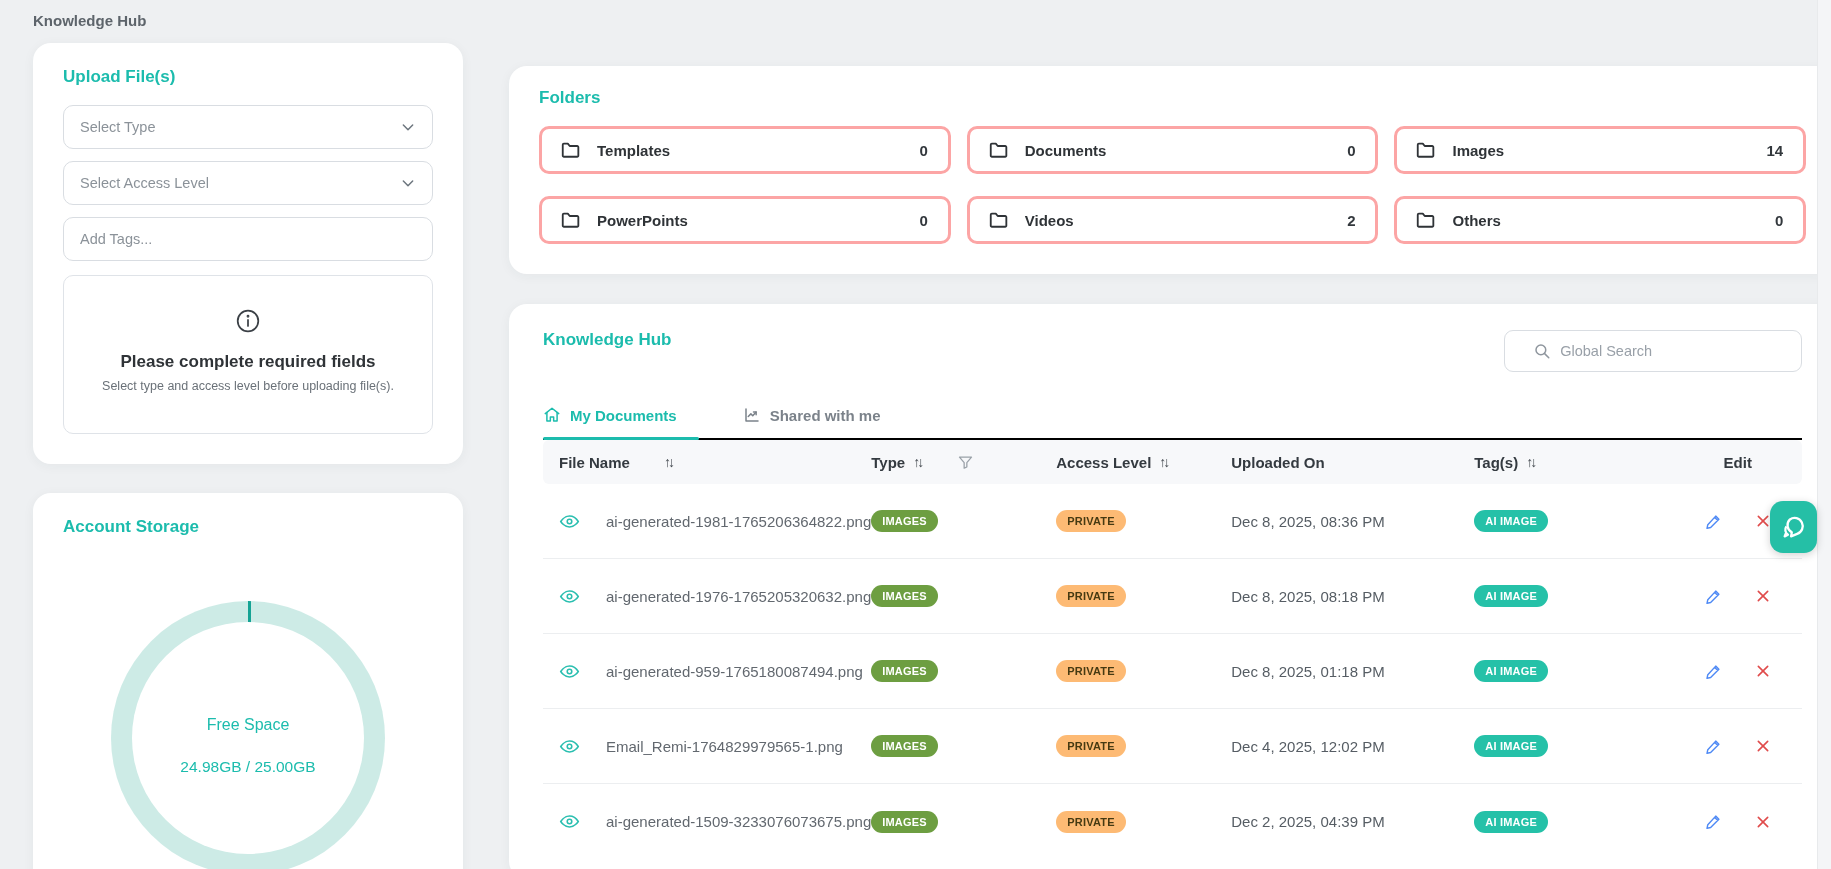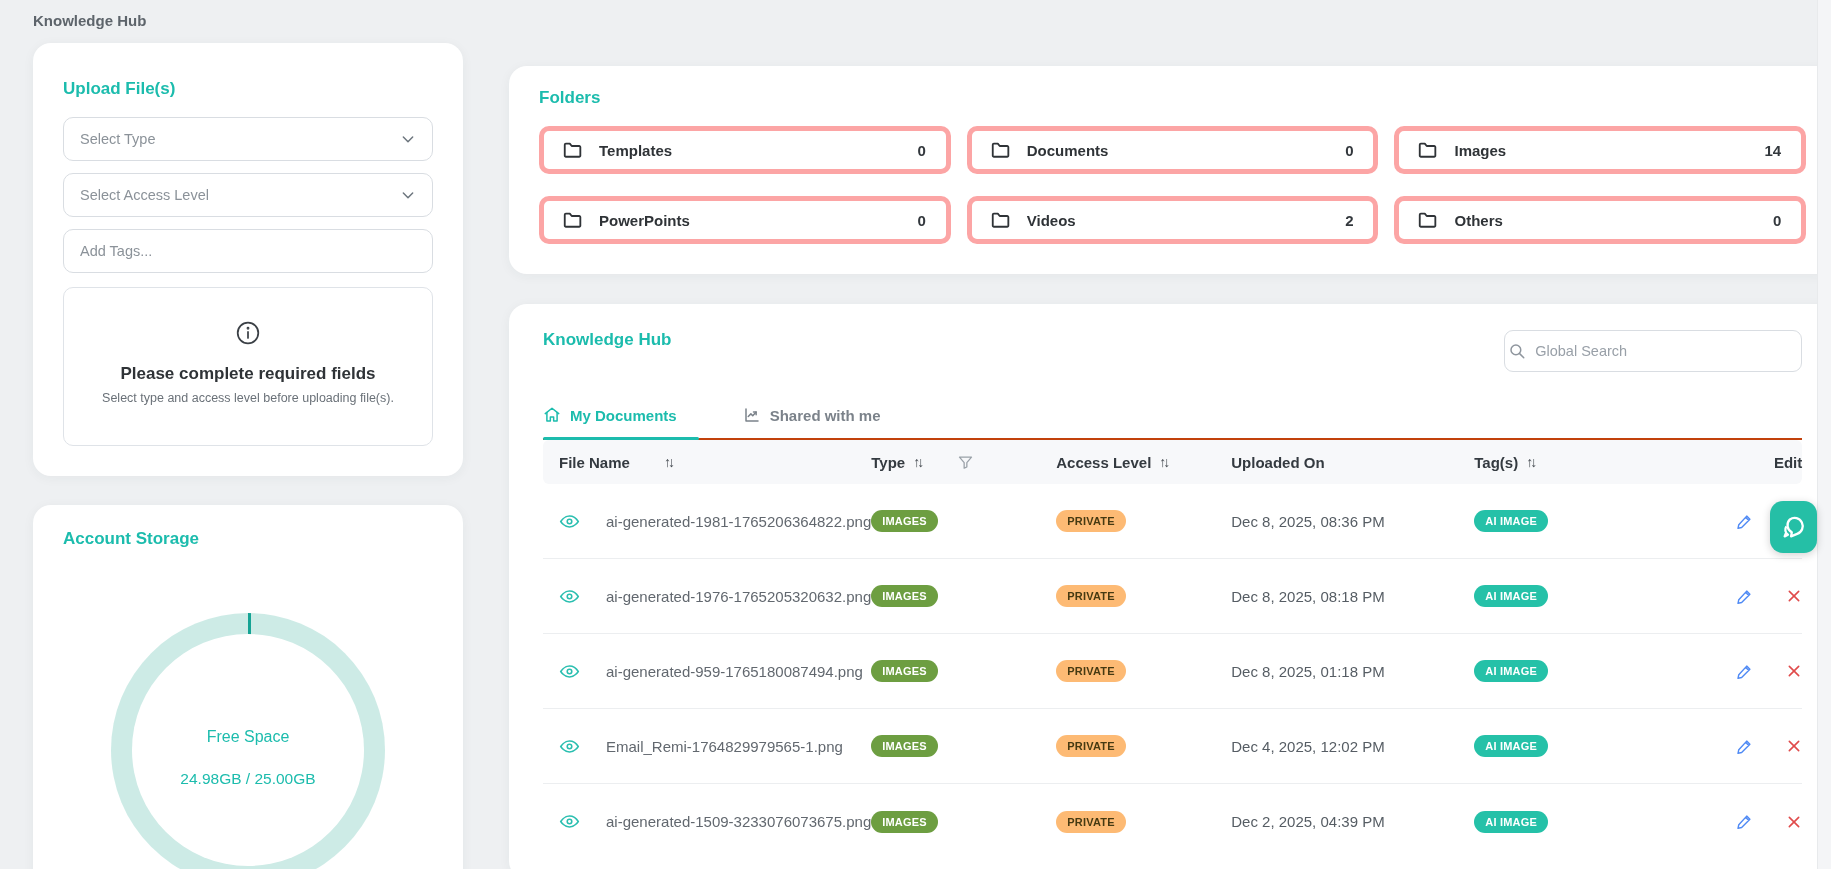--- a/index.html
+++ b/index.html
@@ -17,21 +17,21 @@
   
   .card {
     background:#ffffff;
     border-radius:18px;
     box-shadow:0 2px 12px rgba(40,50,60,.05);
   }
   .card h2 { font-size:17px; font-weight:700; color:#1cbcad; }
 
   
   .left-col { width:430px; flex-shrink:0; display:flex; flex-direction:column; gap:29px; }
-  .upload-card { padding:36px 30px 30px; }
+  .upload-card { padding:24px 30px 30px; }
   .upload-card h2 { margin-bottom:18px; }
   .select, .text-input {
     height:44px; border:1px solid #d9dde2; border-radius:10px;
     display:flex; align-items:center; padding:0 16px;
     margin-bottom:12px; background:#fff;
   }
   .select { justify-content:space-between; cursor:pointer; }
   .placeholder { color:#8b9299; font-size:14.5px; }
   .text-input input {
     border:none; outline:none; width:100%; font-size:14.5px;
@@ -63,40 +63,40 @@
   .free-value { font-size:15.5px; color:#1cbcad; }
 
   
   .right-col { flex:1; display:flex; flex-direction:column; gap:30px; }
   .folders-card { padding:22px 30px 30px; margin-top:23px; }
   .folder-grid {
     margin-top:18px;
     display:grid; grid-template-columns:repeat(3,1fr); gap:22px 16px;
   }
   .folder-item {
-    height:48px; border:5px solid #fca5a5; border-radius:10px;
+    height:48px; border:3px solid #fca5a5; border-radius:10px;
     display:flex; align-items:center; padding:0 20px 0 18px; cursor:pointer;
     background:#fff;
   }
   .folder-label { margin-left:15px; font-size:15px; font-weight:600; color:#2f3337; }
   .folder-count { margin-left:auto; font-size:15px; font-weight:600; color:#33383d; }
 
   .hub-card { padding:26px 34px 0; min-height:575px; }
   .hub-head { display:flex; align-items:flex-start; justify-content:space-between; }
   .search-box {
     width:298px; height:42px; border:1px solid #d9dde2; border-radius:9px;
-    display:flex; align-items:center; padding:0 3px; gap:9px; background:#fff;
+    display:flex; align-items:center; padding:0 28px; gap:9px; background:#fff;
   }
   .search-box input {
     border:none; outline:none; flex:1; font-size:14.5px; background:transparent;
     font-family:"Liberation Sans", sans-serif; color:#33383d;
   }
   .search-box input::placeholder { color:#99a0a8; }
 
-  .tabs { display:flex; gap:44px; margin-top:34px; border-bottom:2px solid #c2410c; }
+  .tabs { display:flex; gap:44px; margin-top:34px; border-bottom:2px solid #000000; }
   .tab {
     display:flex; align-items:center; gap:9px; padding:0 4px 14px 0;
     font-size:15px; font-weight:700; color:#7b828a; cursor:pointer; position:relative;
   }
   .tab.active { color:#1cbcad; padding-right:22px; }
   .tab.active::after {
     content:""; position:absolute; left:0; right:0; bottom:-2px; height:3px;
     background:#1cbcad; border-radius:2px;
   }
 
@@ -108,21 +108,21 @@
     font-size:15px; font-weight:700; color:#343a40;
   }
   .trow { height:75px; border-bottom:1px solid #eceef0; }
   .trow:last-child { border-bottom:none; }
   .col { display:flex; align-items:center; }
   .col-file   { flex:1; padding-left:16px; gap:26px; min-width:0; }
   .col-type   { width:185px; gap:8px; }
   .col-access { width:175px; gap:8px; }
   .col-up     { width:243px; }
   .col-tags   { width:193px; gap:8px; }
-  .col-edit   { width:135px; gap:32px; justify-content:flex-end; padding-left:6px; }
+  .col-edit   { width:135px; gap:32px; justify-content:center; padding-left:6px; }
 
   .sort { display:inline-block; color:#454b51; font-size:14px; letter-spacing:-3px; }
   .sort::before { content:"\2191\2193"; }
   .funnel { margin-left:28px; }
 
   .fname { font-size:15px; color:#62686f; white-space:nowrap; overflow:hidden; text-overflow:ellipsis; }
   .date  { font-size:15px; color:#565d64; }
 
   .badge {
     display:inline-block; padding:5px 11px; border-radius:20px;

